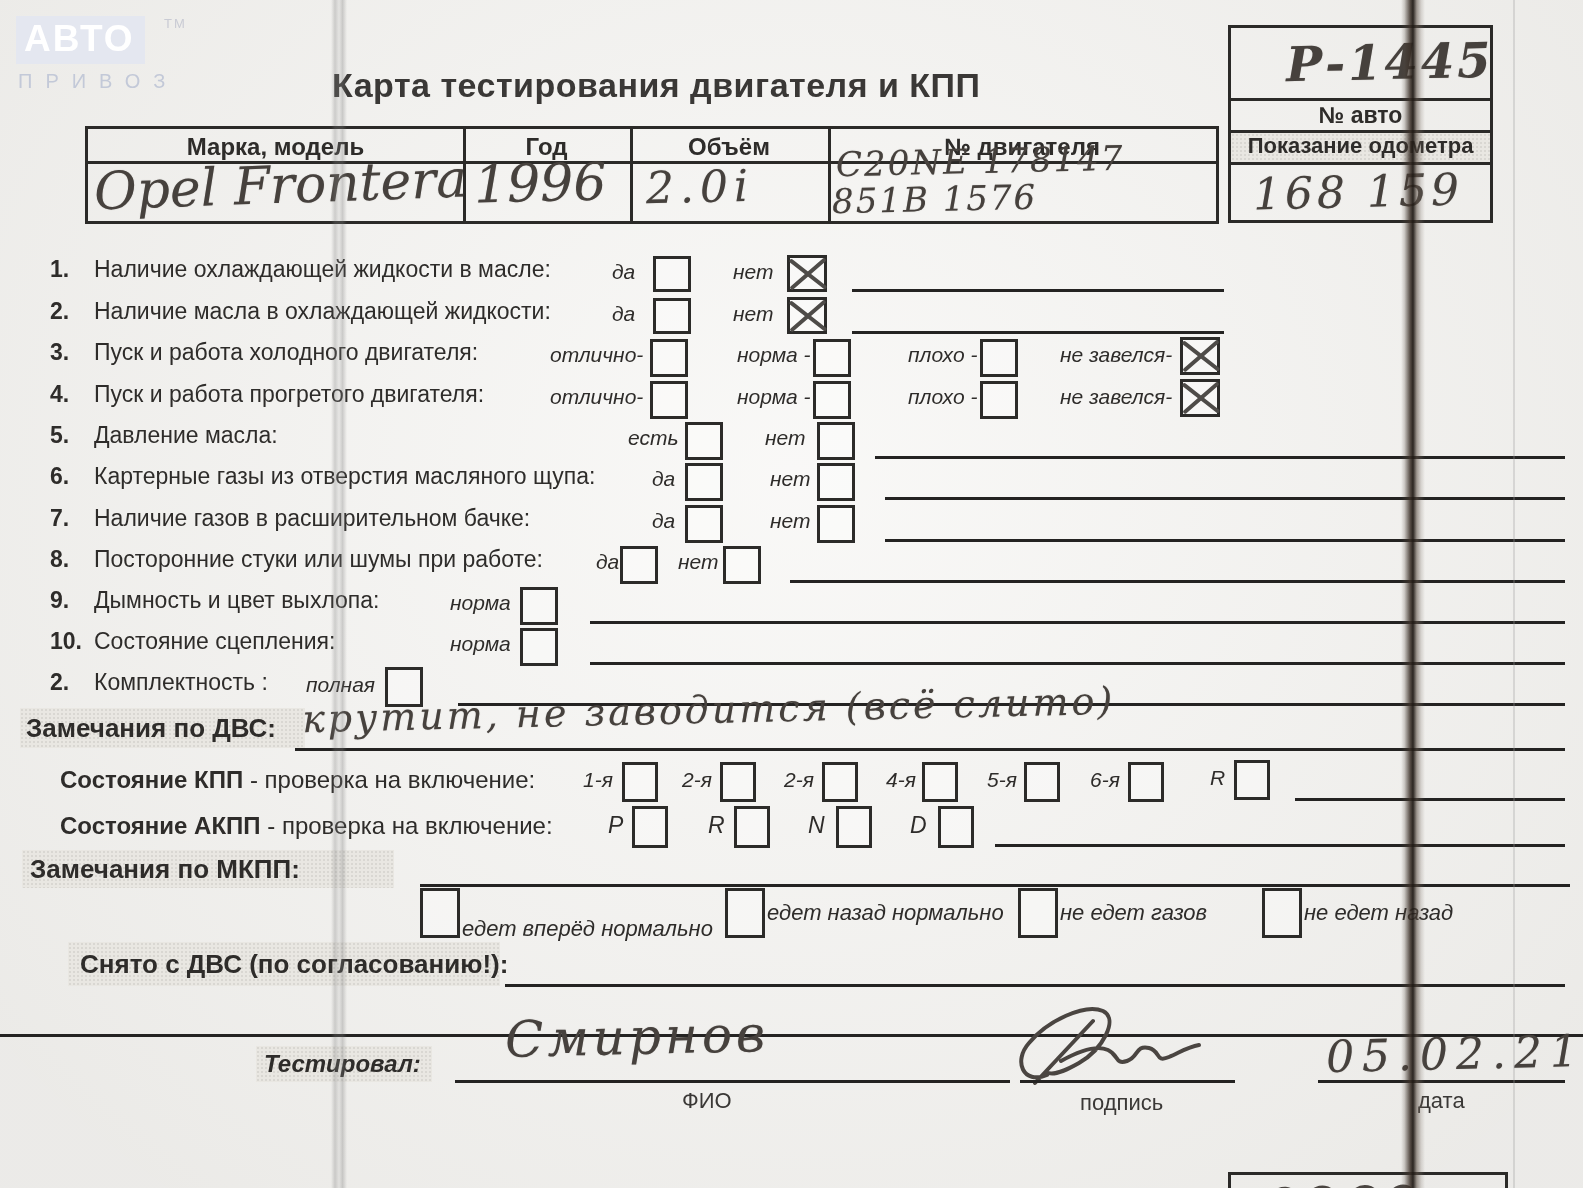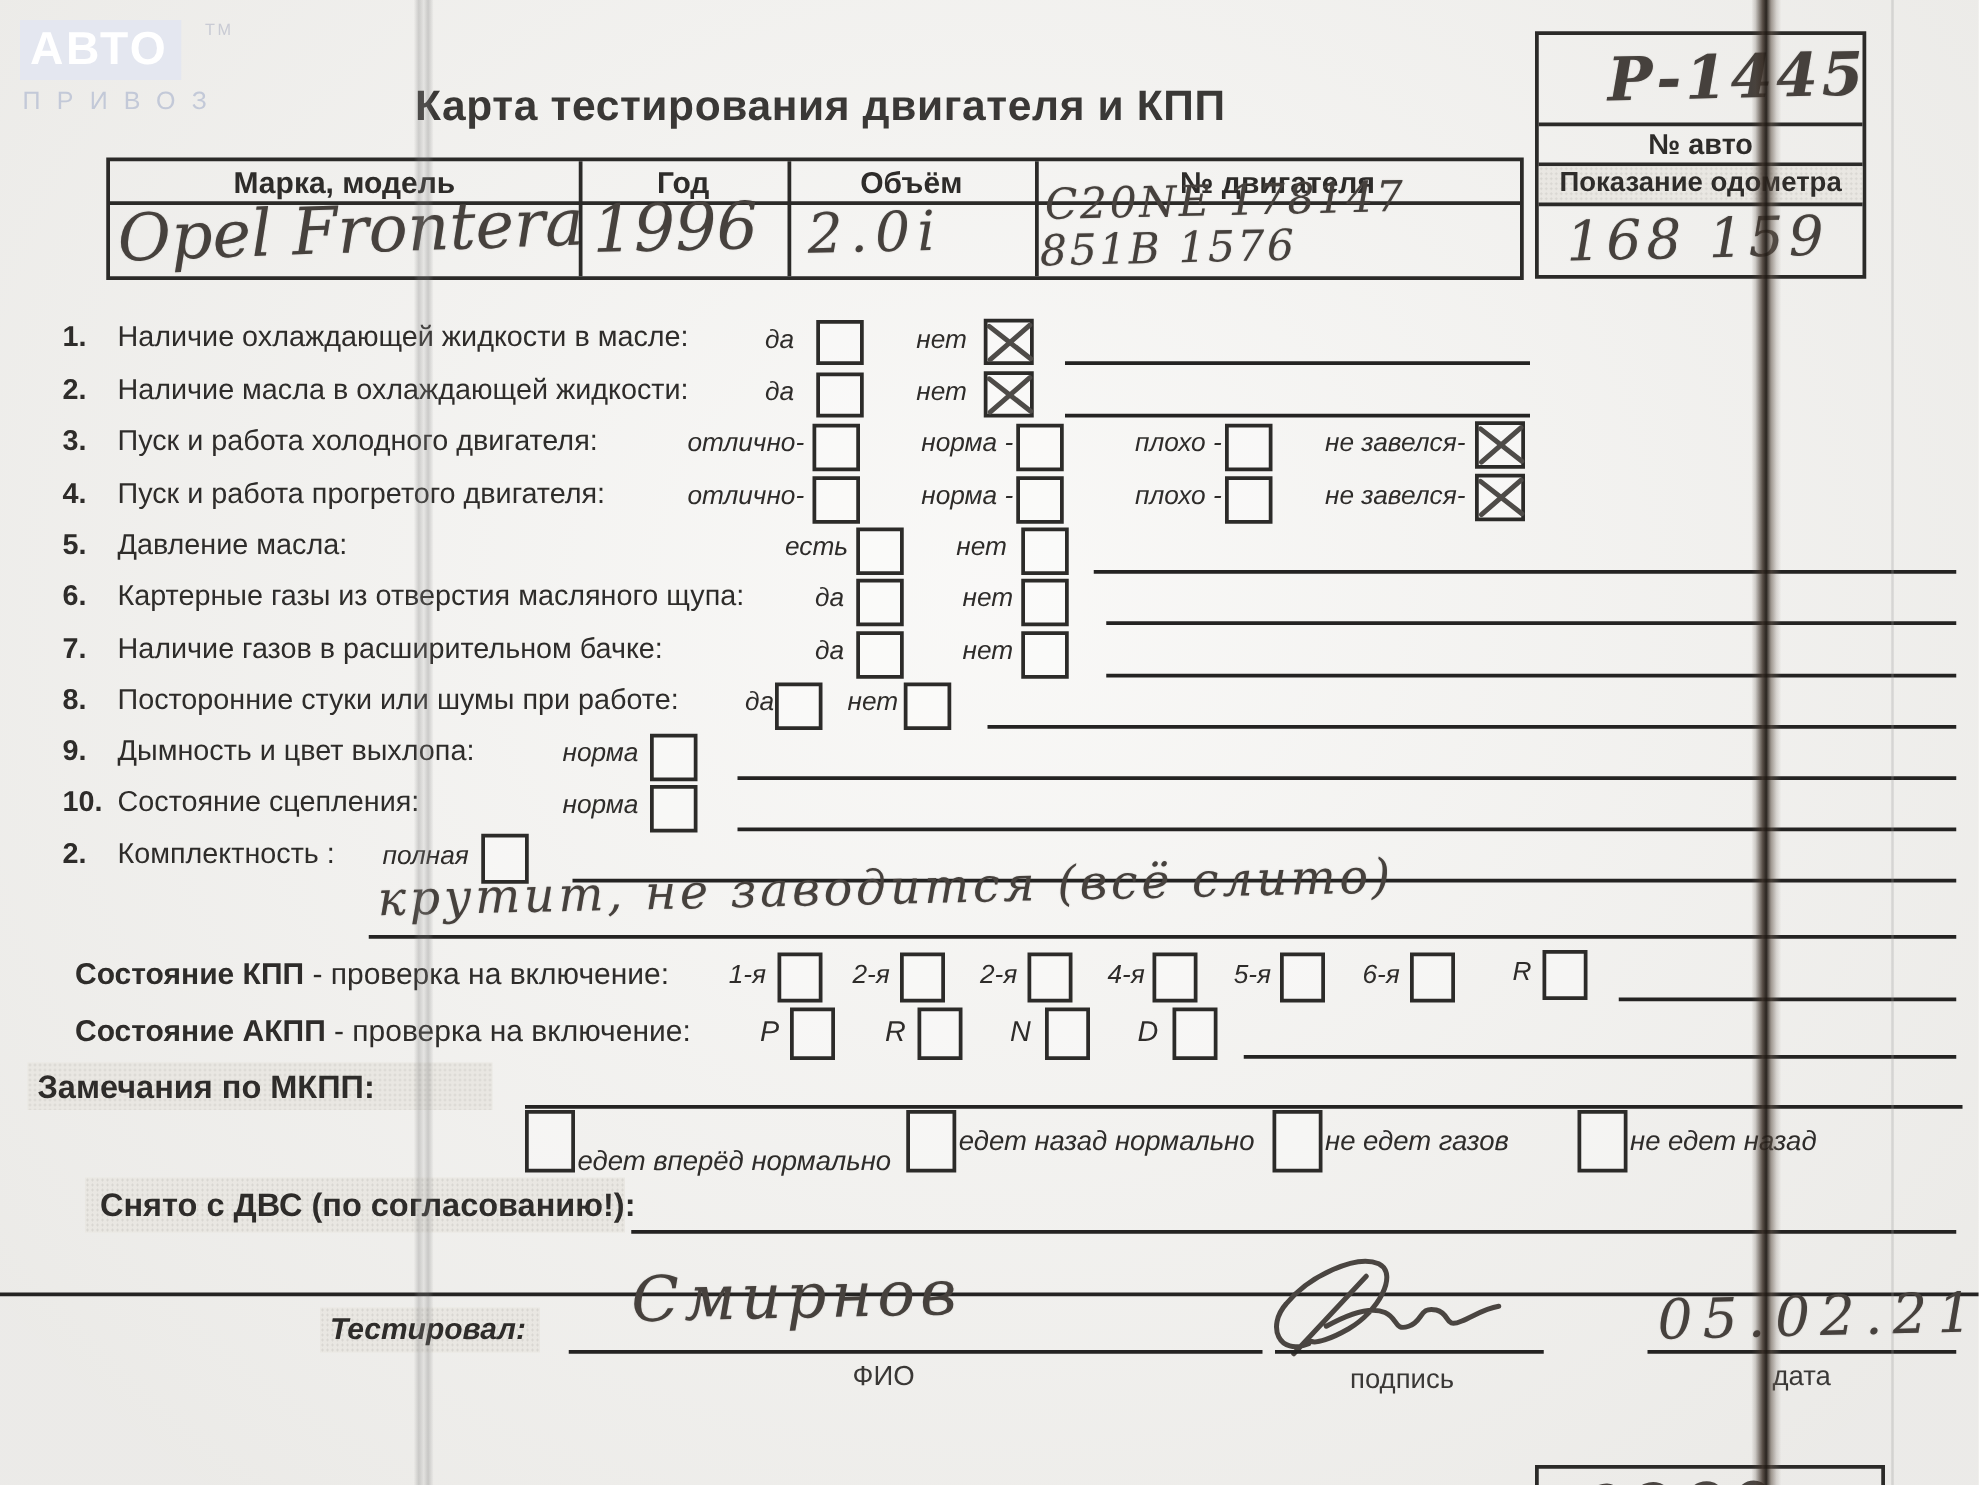--- a/index.html
+++ b/index.html
@@ -180,20 +180,23 @@
   </div>
 
   <div class="row" style="top:669px;">
     <span class="num">2.</span>
     <span class="lbl">Комплектность :</span>
     <span class="opt" style="left:306px;top:4px;">полная</span>
     <span class="bx" style="left:385px;top:-2px;width:32px;height:34px;"></span>
     <span class="ln" style="left:458px;top:34px;width:1107px;"></span>
   </div>
 
+  <div class="abs shade" style="left:20px;top:708px;width:285px;height:40px;">
+    <span class="slabel" style="position:absolute;left:6px;top:5px;">Замечания по ДВС:</span>
+  </div>
   <span class="hand" style="left:302px;top:688px;font-size:38px;letter-spacing:3px;">крутит, не заводится (всё слито)</span>
   <span class="ln" style="left:295px;top:748px;width:1270px;"></span>
 
   <div class="row" style="top:758px;height:44px;">
     <span class="abs nowrap" style="left:60px;top:8px;font-size:24px;">
       <b>Состояние КПП</b><span> - проверка на включение:</span>
     </span>
     <span class="opt" style="left:583px;top:10px;">1-я</span>
     <span class="bx" style="left:622px;top:4px;width:30px;height:34px;"></span>
     <span class="opt" style="left:682px;top:10px;">2-я</span>

